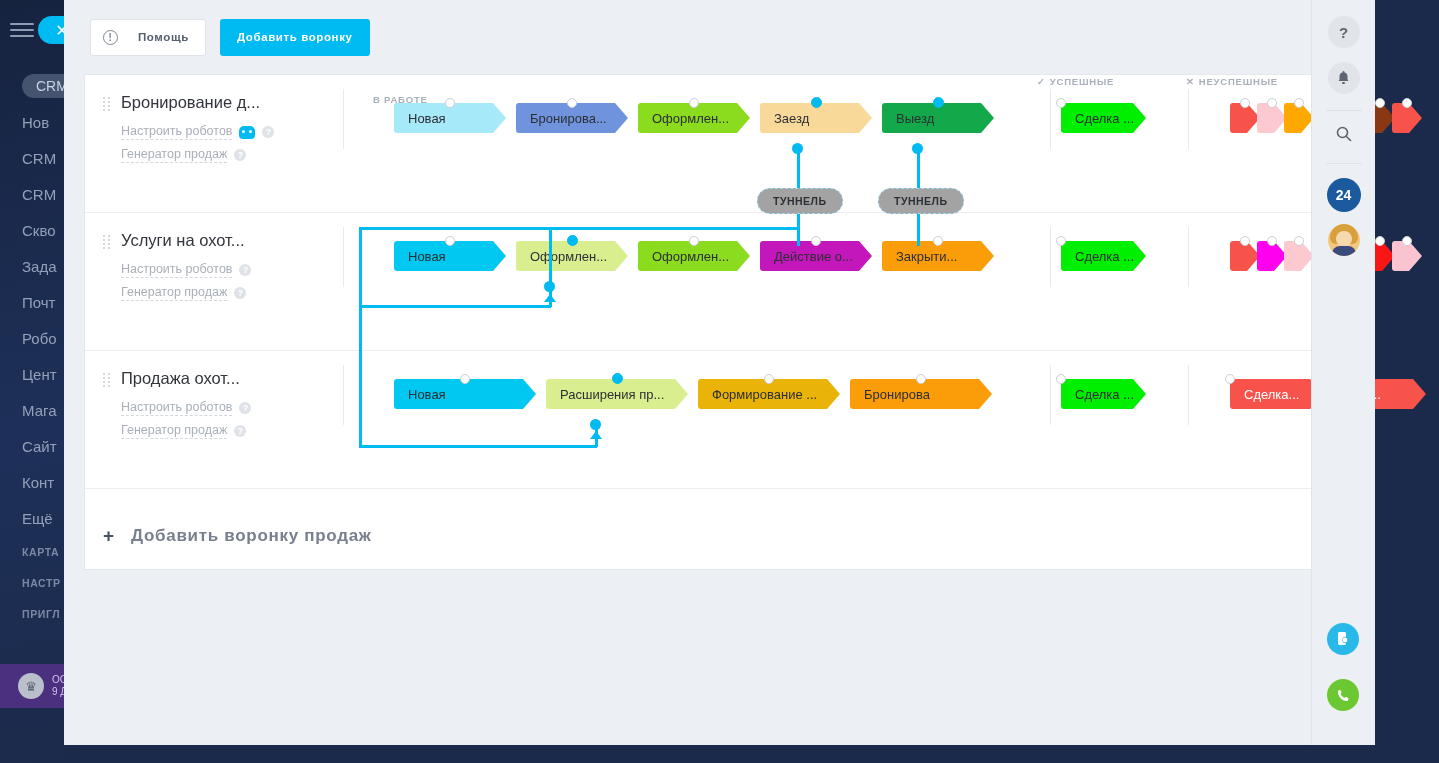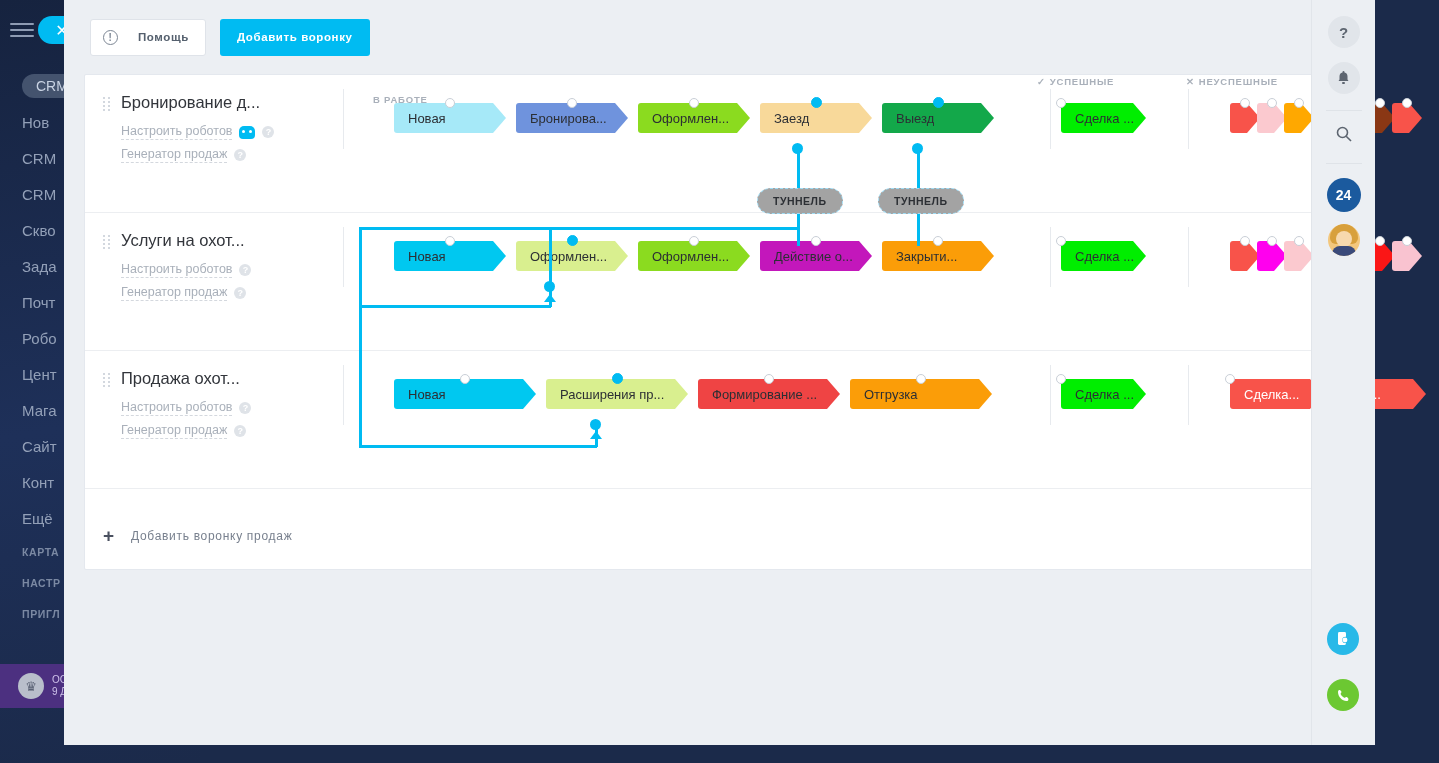--- a/index.html
+++ b/index.html
@@ -164,21 +164,21 @@
     position: absolute; width: 0; height: 0;
     border-left: 6px solid transparent; border-right: 6px solid transparent;
     border-bottom: 8px solid #00bbf2;
   }
 
   .addrow {
     position: absolute; left: 0; bottom: 0; height: 66px; width: 100%;
     display: flex; align-items: center; padding-left: 18px; cursor: pointer;
   }
   .plus { color: #4a5160; font-size: 19px; font-weight: bold; width: 28px; }
-  .add-lbl { font-size: 12px; font-weight: normal; letter-spacing: .7px; color: #78808e; }
+  .add-lbl { font-size: 17px; font-weight: bold; letter-spacing: .7px; color: #78808e; }
 
   
   .rail {
     position: absolute; right: 0; top: 0; width: 64px; height: 745px;
     background: #eceff3; border-left: 1px solid #e1e5ea;
     display: flex; flex-direction: column; align-items: center; padding-top: 16px;
   }
   .rcirc {
     width: 32px; height: 32px; border-radius: 50%; background: #e1e5ea;
     display: flex; align-items: center; justify-content: center;
@@ -521,28 +521,28 @@
               </div>
               <span class="stage-dot"></span>
             </div>
             <div class="stage-wrap" style="left: 461px; top: 28px; width: 142px;">
               <div class="stage" style="width:142px;background:#d9ef8f">
                 <span class="nm">Расширения пр...</span>
               </div>
               <span class="stage-dot on"></span>
             </div>
             <div class="stage-wrap" style="left: 613px; top: 28px; width: 142px;">
-              <div class="stage" style="width:142px;background:#ef4444">
+              <div class="stage" style="width:142px;background:#eab308">
                 <span class="nm">Формирование ...</span>
               </div>
               <span class="stage-dot"></span>
             </div>
             <div class="stage-wrap" style="left: 765px; top: 28px; width: 142px;">
               <div class="stage" style="width:142px;background:#fb9d08">
-                <span class="nm">Отгрузка</span>
+                <span class="nm">Бронирова</span>
               </div>
               <span class="stage-dot"></span>
             </div>
             <div class="stage-wrap" style="left: 976px; top: 28px;">
               <div class="stage" style="width:85px;background:#00ee00">
                 <span class="nm">Сделка ...</span>
               </div>
               <span class="stage-dot"></span>
             </div>
             <div class="stage-wrap" style="left: 1145px; top: 28px;">

